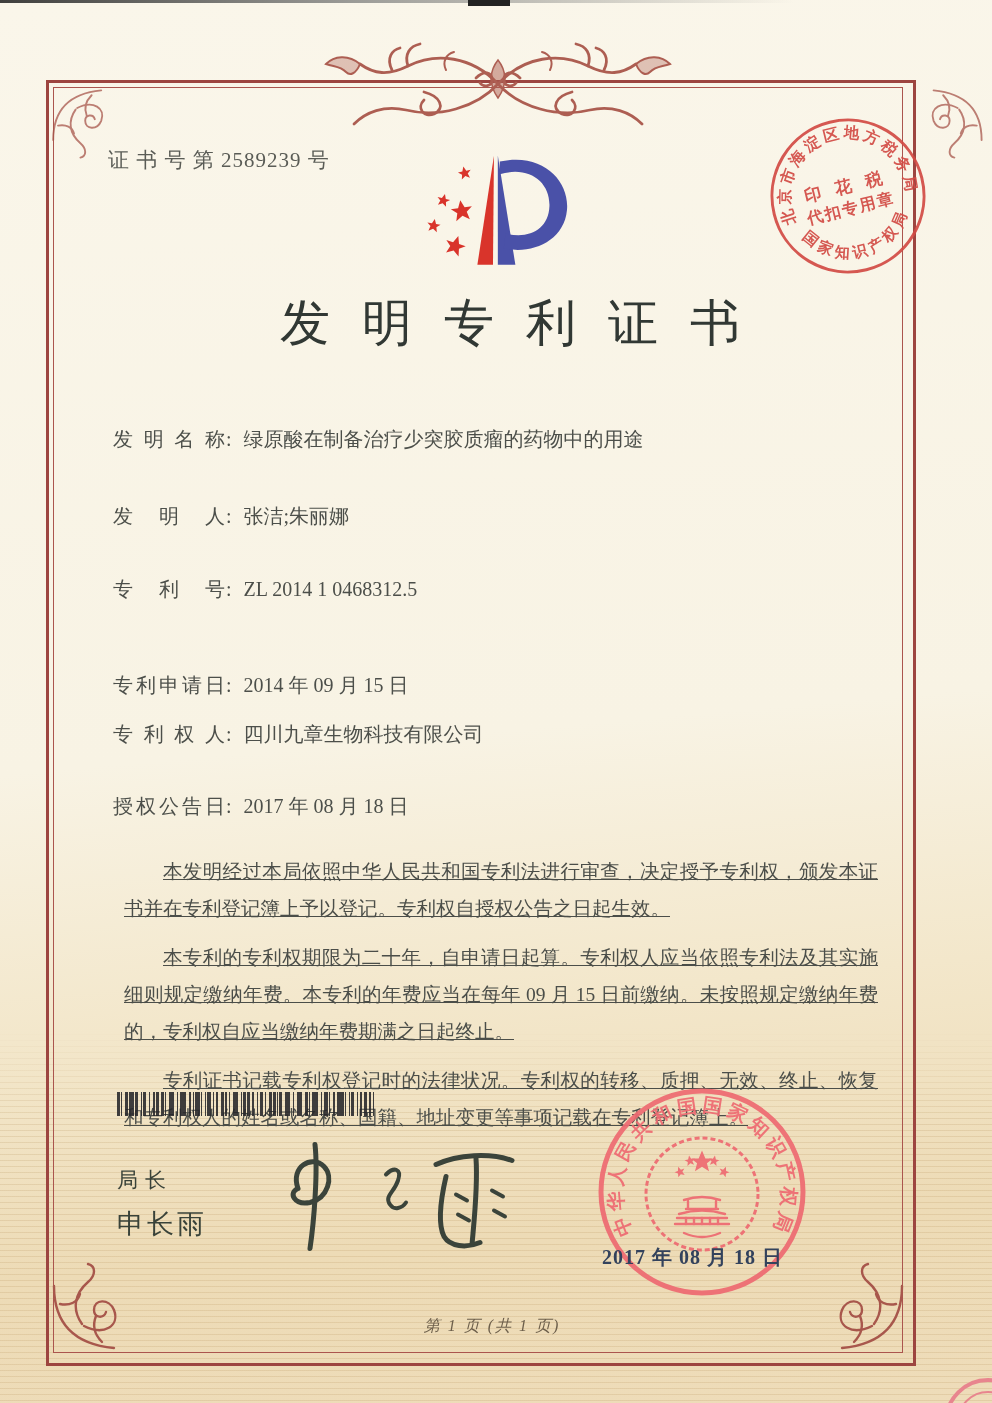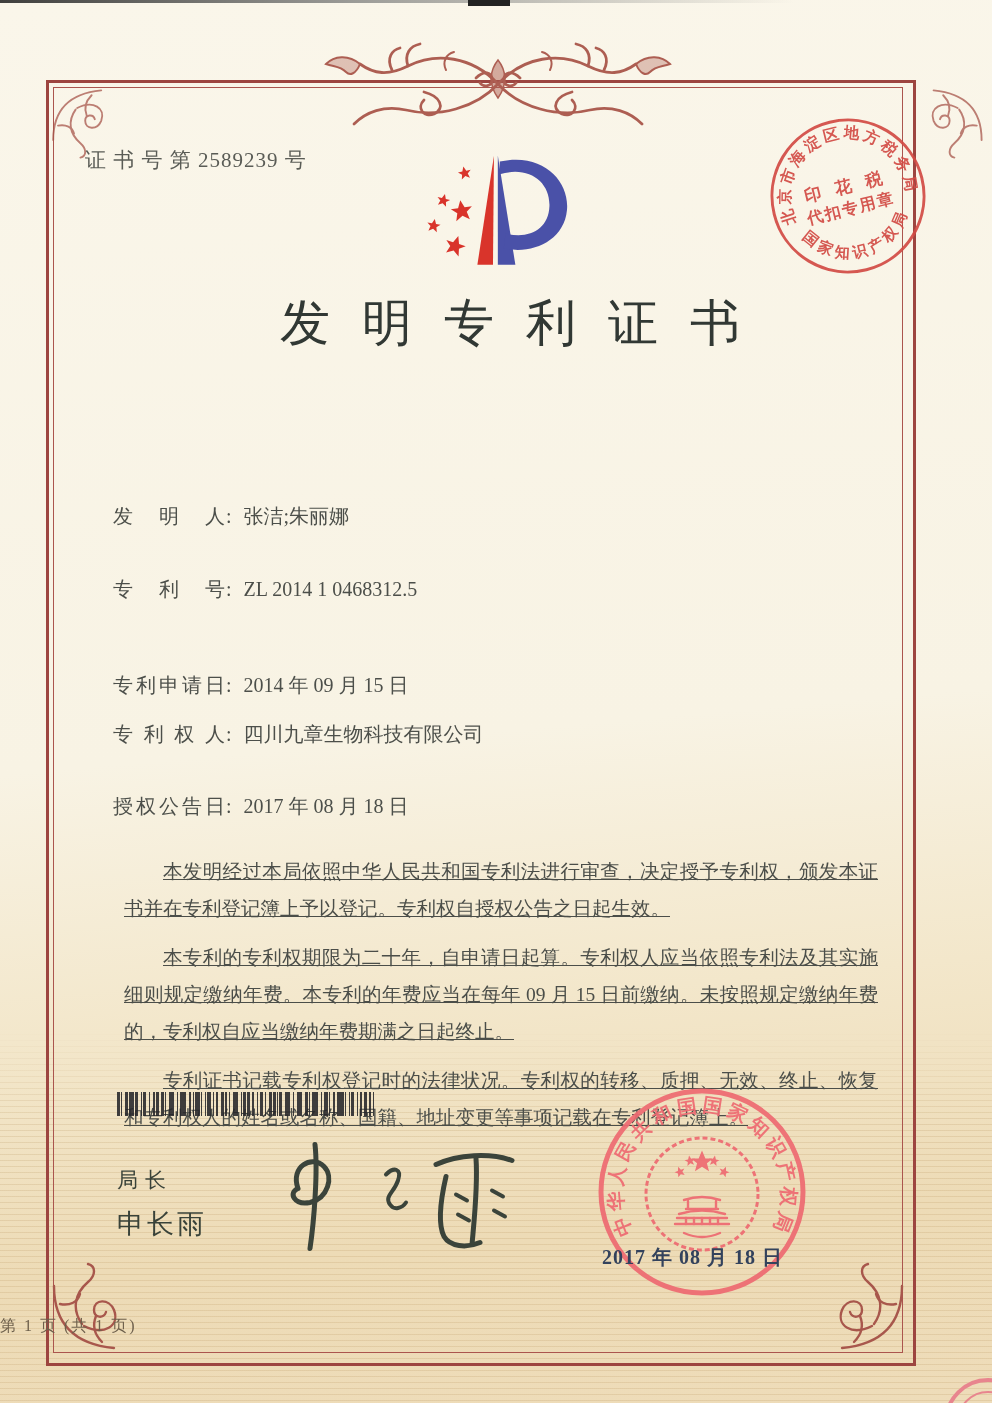--- a/index.html
+++ b/index.html
@@ -14,21 +14,21 @@
     background:linear-gradient(90deg,#3f3f3d 0%,#9a9a96 35%,rgba(0,0,0,0) 80%);}
   .scan-notch{position:absolute;top:0;left:468px;width:42px;height:6px;background:#222;z-index:9;}
   .frame-outer{position:absolute;left:46px;top:80px;width:864px;height:1280px;border:3px solid #9d4540;z-index:2;}
   .frame-inner{position:absolute;left:53px;top:87px;width:848px;height:1264px;border:1px solid #ab554e;z-index:2;}
   .ornament{position:absolute;z-index:4;}
   .fl{position:absolute;width:96px;height:96px;z-index:4;}
   .fl-tl{left:50px;top:84px;opacity:.75;transform:scale(.8);transform-origin:top left;}
   .fl-tr{left:812px;top:84px;opacity:.75;transform:scale(.8) scaleX(-1);transform-origin:top right;}
   .fl-br{left:810px;top:1260px;transform:scaleX(-1) scaleY(-1);}
   .fl-bl{left:50px;top:1260px;transform:scaleY(-1);}
-  .cert-no{position:absolute;left:85px;top:146px;font-size:21px;letter-spacing:1px;color:#5a5c56;z-index:5;}
+  .cert-no{position:absolute;left:108px;top:146px;font-size:21px;letter-spacing:1px;color:#5a5c56;z-index:5;}
   .logo{position:absolute;left:394px;top:146px;z-index:5;}
   .tax-stamp{position:absolute;left:748px;top:96px;z-index:5;transform:rotate(-14deg);opacity:.92;}
   .title{position:absolute;left:0;right:0;top:290px;text-align:center;font-size:50px;color:#313834;
     letter-spacing:32px;text-indent:32px;z-index:5;margin-left:28px;}
   .field{position:absolute;left:113px;font-size:20px;color:#4c4f4a;z-index:5;white-space:nowrap;}
   .field .lab{display:inline-block;width:112px;text-align:justify;text-align-last:justify;}
   .field .col{display:inline-block;margin:0 12px 0 1px;}
   .f0{top:426px}.f1{top:503px}.f2{top:576px}.f3{top:672px}.f4{top:721px}.f5{top:793px}
   .paras{position:absolute;left:112px;top:841px;width:778px;font-size:19.5px;line-height:37px;
     text-align:justify;color:#4b4e49;z-index:5;}
@@ -37,22 +37,22 @@
     background:
       repeating-linear-gradient(90deg,#26262a 0 1px,rgba(0,0,0,0) 1px 4px),
       repeating-linear-gradient(90deg,#26262a 0 2px,rgba(0,0,0,0) 2px 9px),
       repeating-linear-gradient(90deg,#26262a 0 3px,rgba(0,0,0,0) 3px 13px);}
   .signer-title{position:absolute;left:117px;top:1166px;font-size:21px;letter-spacing:7px;color:#394239;z-index:5;}
   .signer-name{position:absolute;left:117px;top:1206px;font-size:27px;letter-spacing:3px;color:#394239;z-index:5;}
   .signature{position:absolute;left:268px;top:1134px;z-index:6;}
   .gov-seal{position:absolute;left:592px;top:1082px;z-index:5;opacity:.93;}
   .seal-date{position:absolute;left:602px;top:1244px;font-size:20px;font-weight:bold;
     letter-spacing:1px;color:#33425c;z-index:7;}
-  .footer{position:absolute;left:0;right:8px;top:1316px;font-size:16px;
-    letter-spacing:2px;color:#6d5f4b;z-index:5;}
+  .footer{position:absolute;left:0;right:8px;top:1316px;text-align:center;font-size:16px;
+    letter-spacing:2px;color:#6d5f4b;z-index:5;font-style:italic;}
   .corner-stamp{position:absolute;right:-26px;bottom:-34px;z-index:5;}
 </style>
 </head>
 <body>
 
 <div class="page">
 
   <div class="laid"></div>
   <div class="scan-edge"></div>
   <div class="scan-notch"></div>
@@ -125,20 +125,23 @@
     </text>
     <text font-size="15" fill="#d24b45" letter-spacing="4" font-weight="bold">
       <textPath href="#ts-bot" startOffset="50%" text-anchor="middle">国家知识产权局</textPath>
     </text>
     <text x="100" y="96" text-anchor="middle" font-size="17" fill="#d24b45" letter-spacing="5" font-weight="bold">印 花 税</text>
     <text x="100" y="118" text-anchor="middle" font-size="16" fill="#d24b45" letter-spacing="2" font-weight="bold">代扣专用章</text>
   </svg>
 
   <div class="title">发明专利证书</div>
 
+  <div class="field f0">
+    <span class="lab">发明名称</span><span class="col">:</span><span class="val">绿原酸在制备治疗少突胶质瘤的药物中的用途</span>
+  </div>
   <div class="field f1">
     <span class="lab">发明人</span><span class="col">:</span><span class="val">张洁;朱丽娜</span>
   </div>
   <div class="field f2">
     <span class="lab">专利号</span><span class="col">:</span><span class="val">ZL 2014 1 0468312.5</span>
   </div>
   <div class="field f3">
     <span class="lab">专利申请日</span><span class="col">:</span><span class="val">2014 年 09 月 15 日</span>
   </div>
   <div class="field f4">

